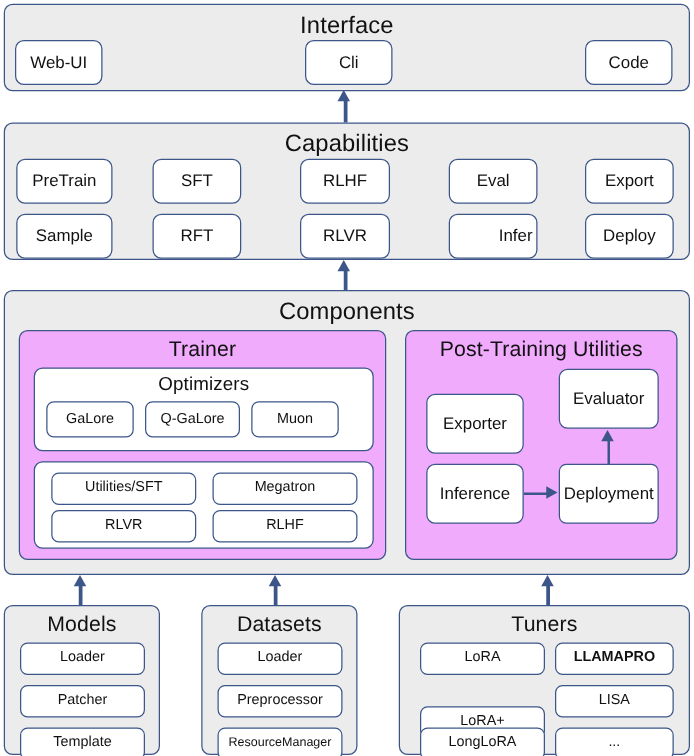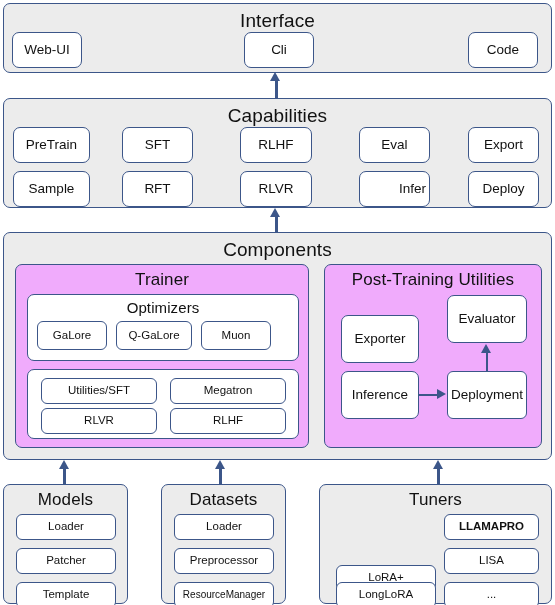--- a/index.html
+++ b/index.html
@@ -241,20 +241,23 @@
     <div class="node sm" style="left:12px; top:63px; width:100px; height:26px;">
       <span>Preprocessor</span>
     </div>
     <div class="node xs" style="left:12px; top:97px; width:100px; height:26px;">
       <span>ResourceManager</span>
     </div>
   </div>
 
   <div class="panel" style="left:319px; top:484px; width:233px; height:120px;">
     <div class="panel-title t-lg">Tuners</div>
+    <div class="node sm" style="left:16px; top:29px; width:100px; height:26px;">
+      <span>LoRA</span>
+    </div>
     <div class="node sm" style="left:124px; top:29px; width:95px; height:26px;font-weight:bold;">
       <span>LLAMAPRO</span>
     </div>
     <div class="node sm" style="left:16px; top:80px; width:100px; height:26px;">
       <span>LoRA+</span>
     </div>
     <div class="node sm" style="left:124px; top:63px; width:95px; height:26px;">
       <span>LISA</span>
     </div>
     <div class="node sm" style="left:16px; top:97px; width:100px; height:26px;">

